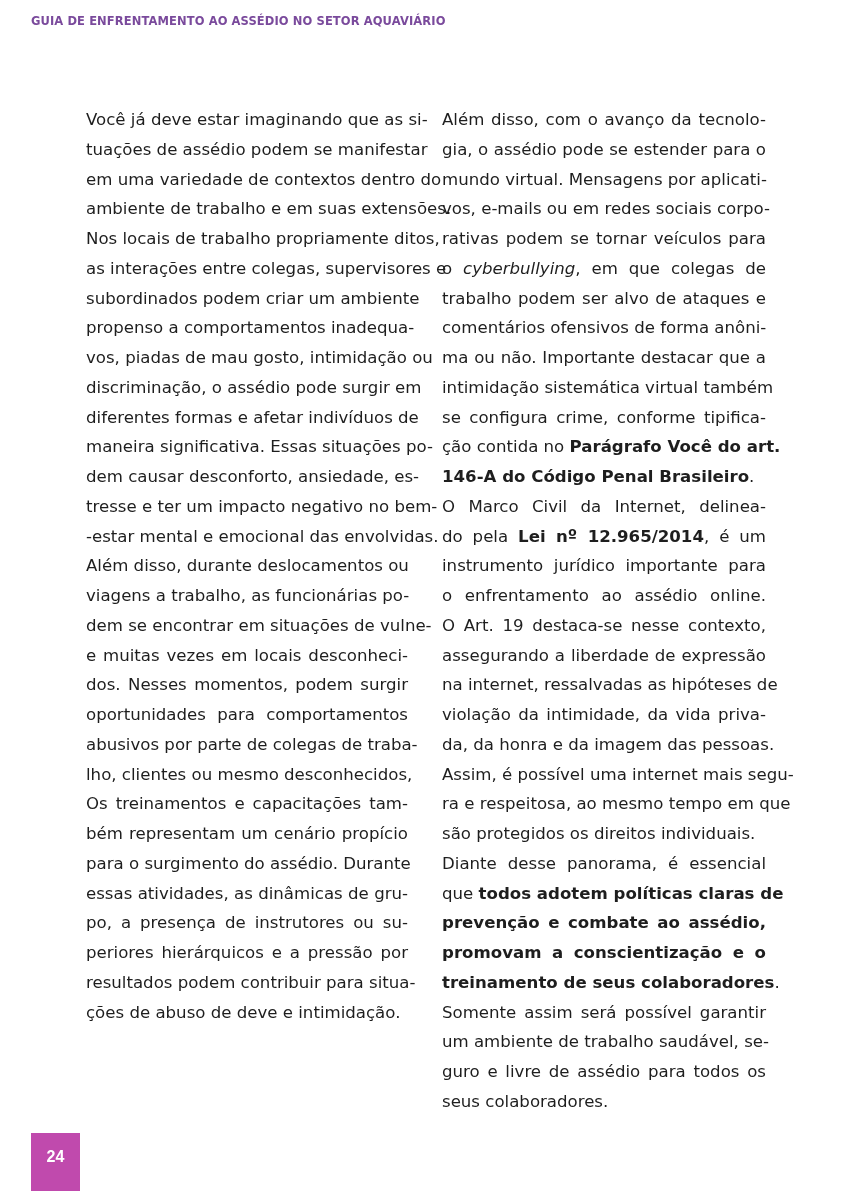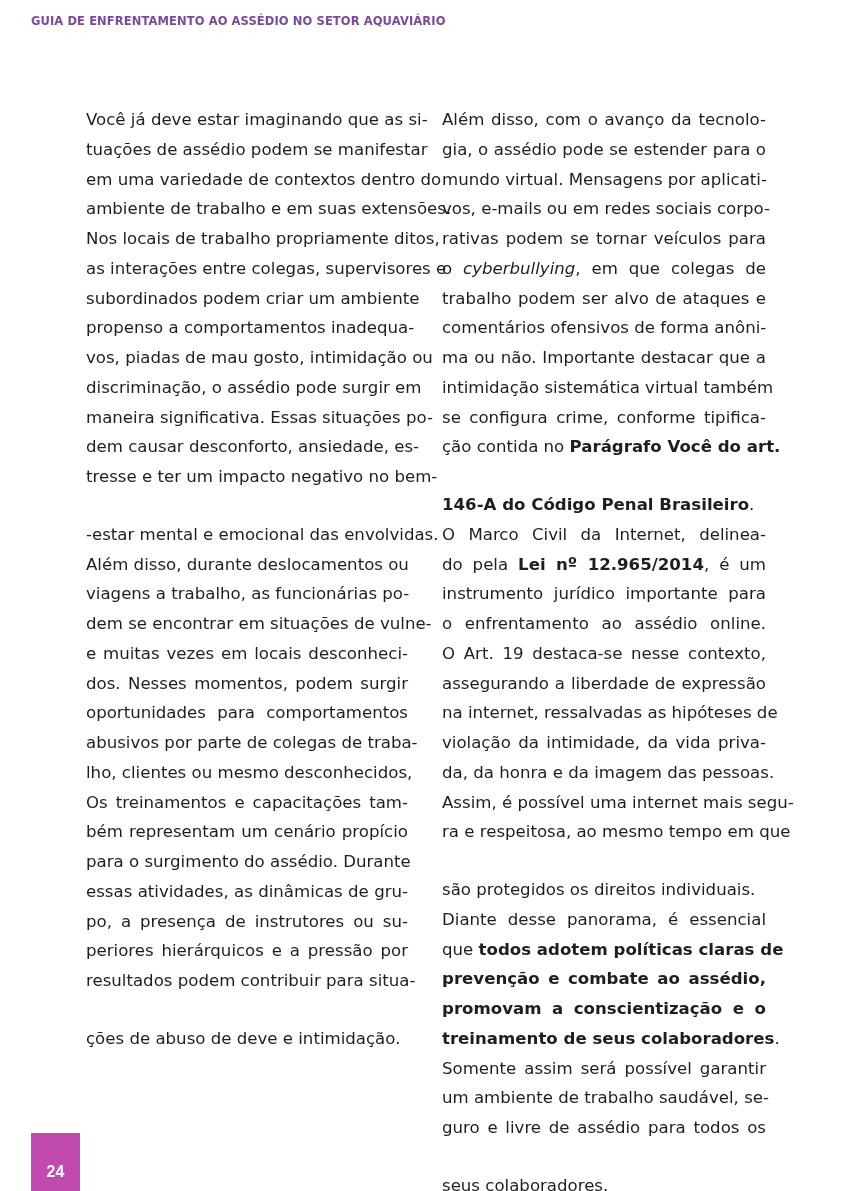--- a/index.html
+++ b/index.html
@@ -11,46 +11,47 @@
   }
   .column { position: absolute; top: 105px; }
   .col-left { left: 86px; width: 322px; }
   .col-right { left: 442px; width: 324px; }
   .line {
     height: 29.75px; line-height: 29.75px;
     font-size: 16.6px; color: #1e1e1e;
     white-space: nowrap; overflow: visible;
     text-align: justify; text-align-last: justify;
   }
-  .line.last { text-align-last: left; margin-top: 28px; }
+  .line.last { text-align-last: left; }
   .seg-b { font-weight: bold; }
   .seg-i { font-style: italic; }
   .page-number-box {
     position: absolute; left: 31px; top: 1133px; width: 49px; height: 58px;
     background: #c04aad; color: #ffffff;
     font-family: "Liberation Sans", sans-serif; font-weight: bold; font-size: 16px;
-    display: flex; align-items: flex-end; justify-content: center; padding-bottom: 10px; box-sizing: border-box;
+    display: flex; align-items: center; justify-content: center; padding-bottom: 10px; box-sizing: border-box;
   }
 </style>
 </head>
 <body>
 
 <div class="running-header">GUIA DE ENFRENTAMENTO AO ASSÉDIO NO SETOR AQUAVIÁRIO</div>
 
 <div class="column col-left">
     <div class="line"><span>Você já deve estar imaginando que as si-</span></div>
     <div class="line"><span>tuações de assédio podem se manifestar</span></div>
     <div class="line"><span>em uma variedade de contextos dentro do</span></div>
     <div class="line"><span>ambiente de trabalho e em suas extensões.</span></div>
     <div class="line"><span>Nos locais de trabalho propriamente ditos,</span></div>
     <div class="line"><span>as interações entre colegas, supervisores e</span></div>
     <div class="line"><span>subordinados podem criar um ambiente</span></div>
     <div class="line"><span>propenso a comportamentos inadequa-</span></div>
     <div class="line"><span>vos, piadas de mau gosto, intimidação ou</span></div>
     <div class="line"><span>discriminação, o assédio pode surgir em</span></div>
+    <div class="line"><span>diferentes formas e afetar indivíduos de</span></div>
     <div class="line"><span>maneira significativa. Essas situações po-</span></div>
     <div class="line"><span>dem causar desconforto, ansiedade, es-</span></div>
     <div class="line"><span>tresse e ter um impacto negativo no bem-</span></div>
     <div class="line last"><span>-estar mental e emocional das envolvidas.</span></div>
     <div class="line"><span>Além disso, durante deslocamentos ou</span></div>
     <div class="line"><span>viagens a trabalho, as funcionárias po-</span></div>
     <div class="line"><span>dem se encontrar em situações de vulne-</span></div>
     <div class="line"><span>e muitas vezes em locais desconheci-</span></div>
     <div class="line"><span>dos. Nesses momentos, podem surgir</span></div>
     <div class="line"><span>oportunidades para comportamentos</span></div>

